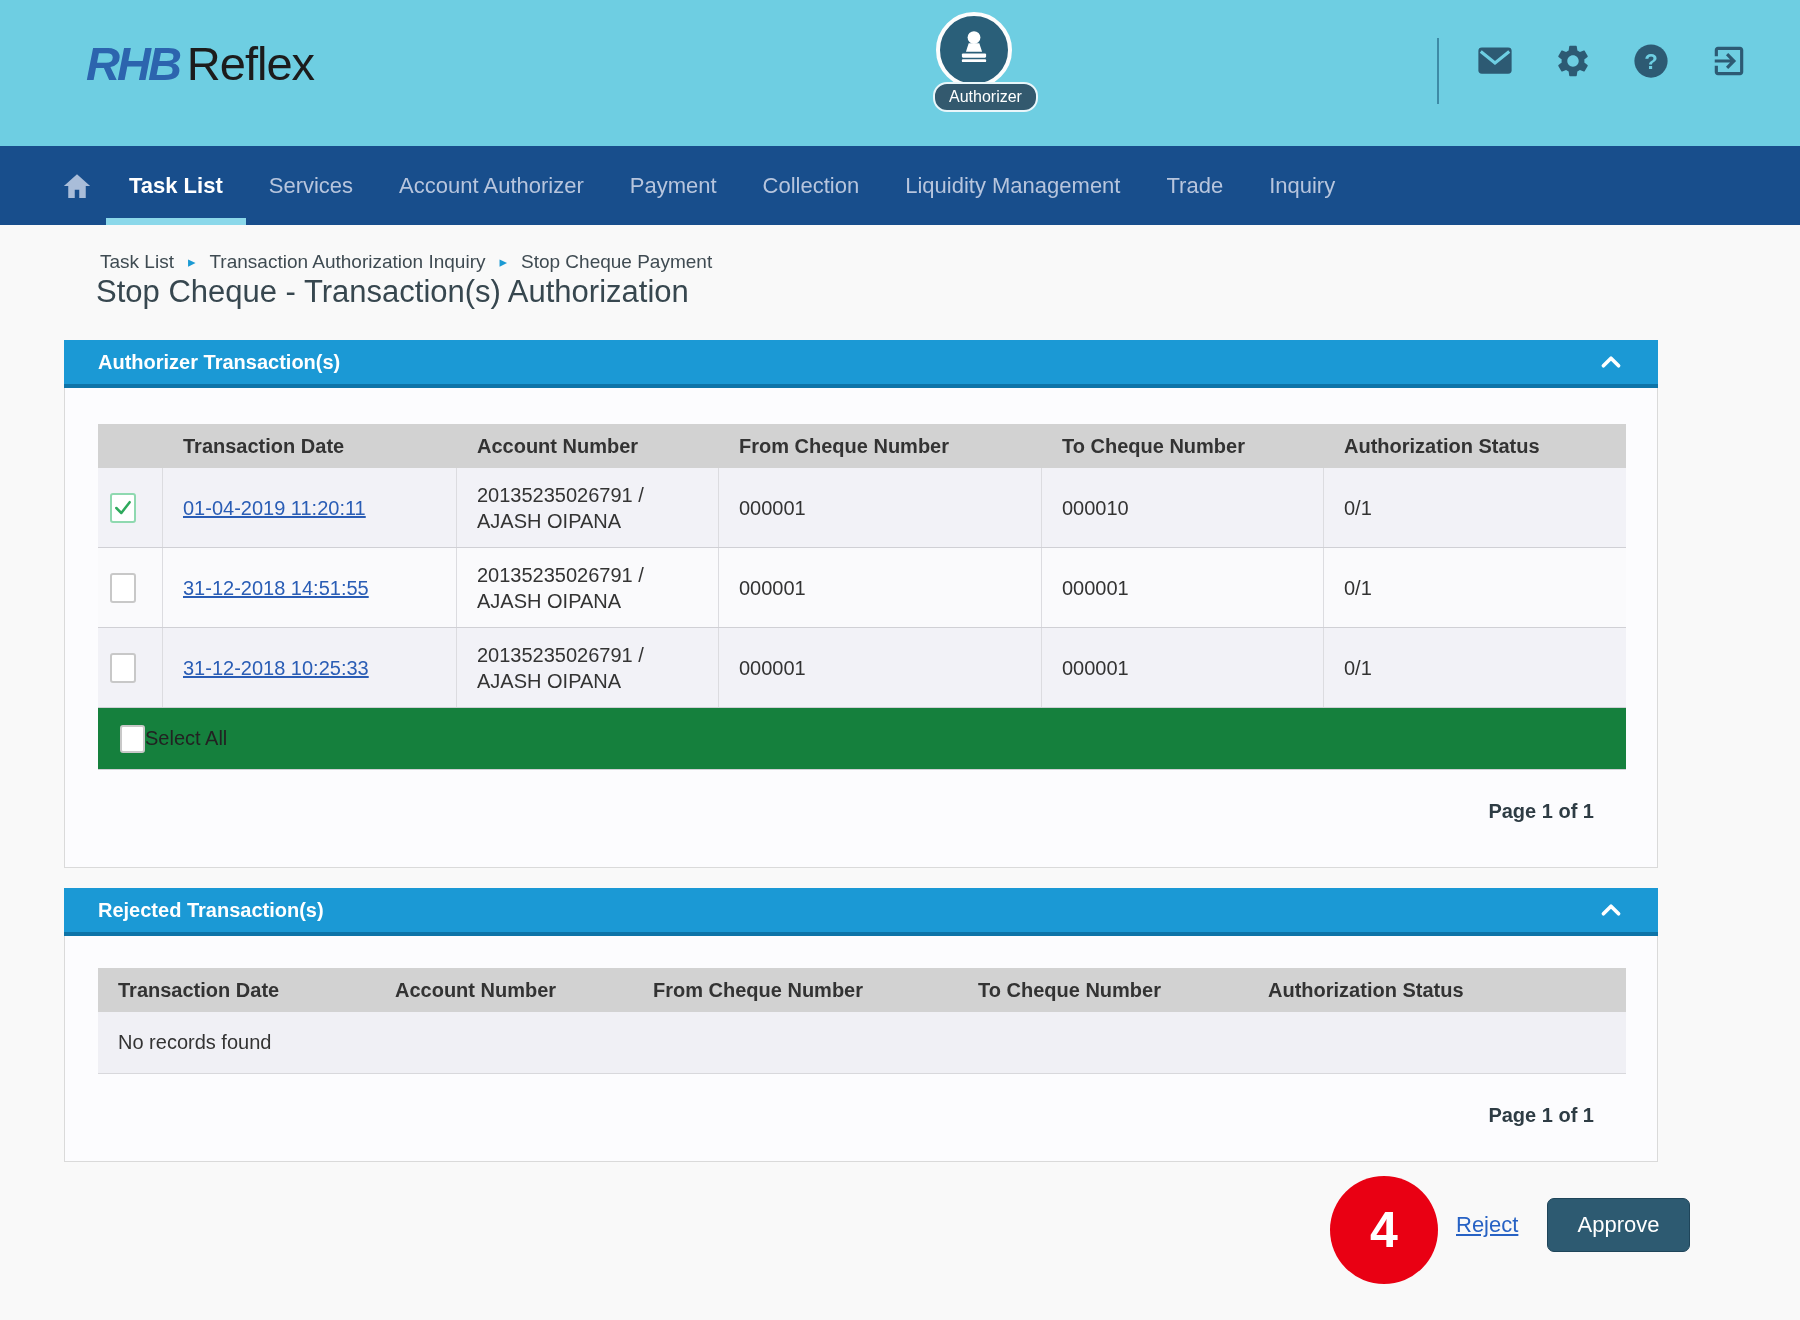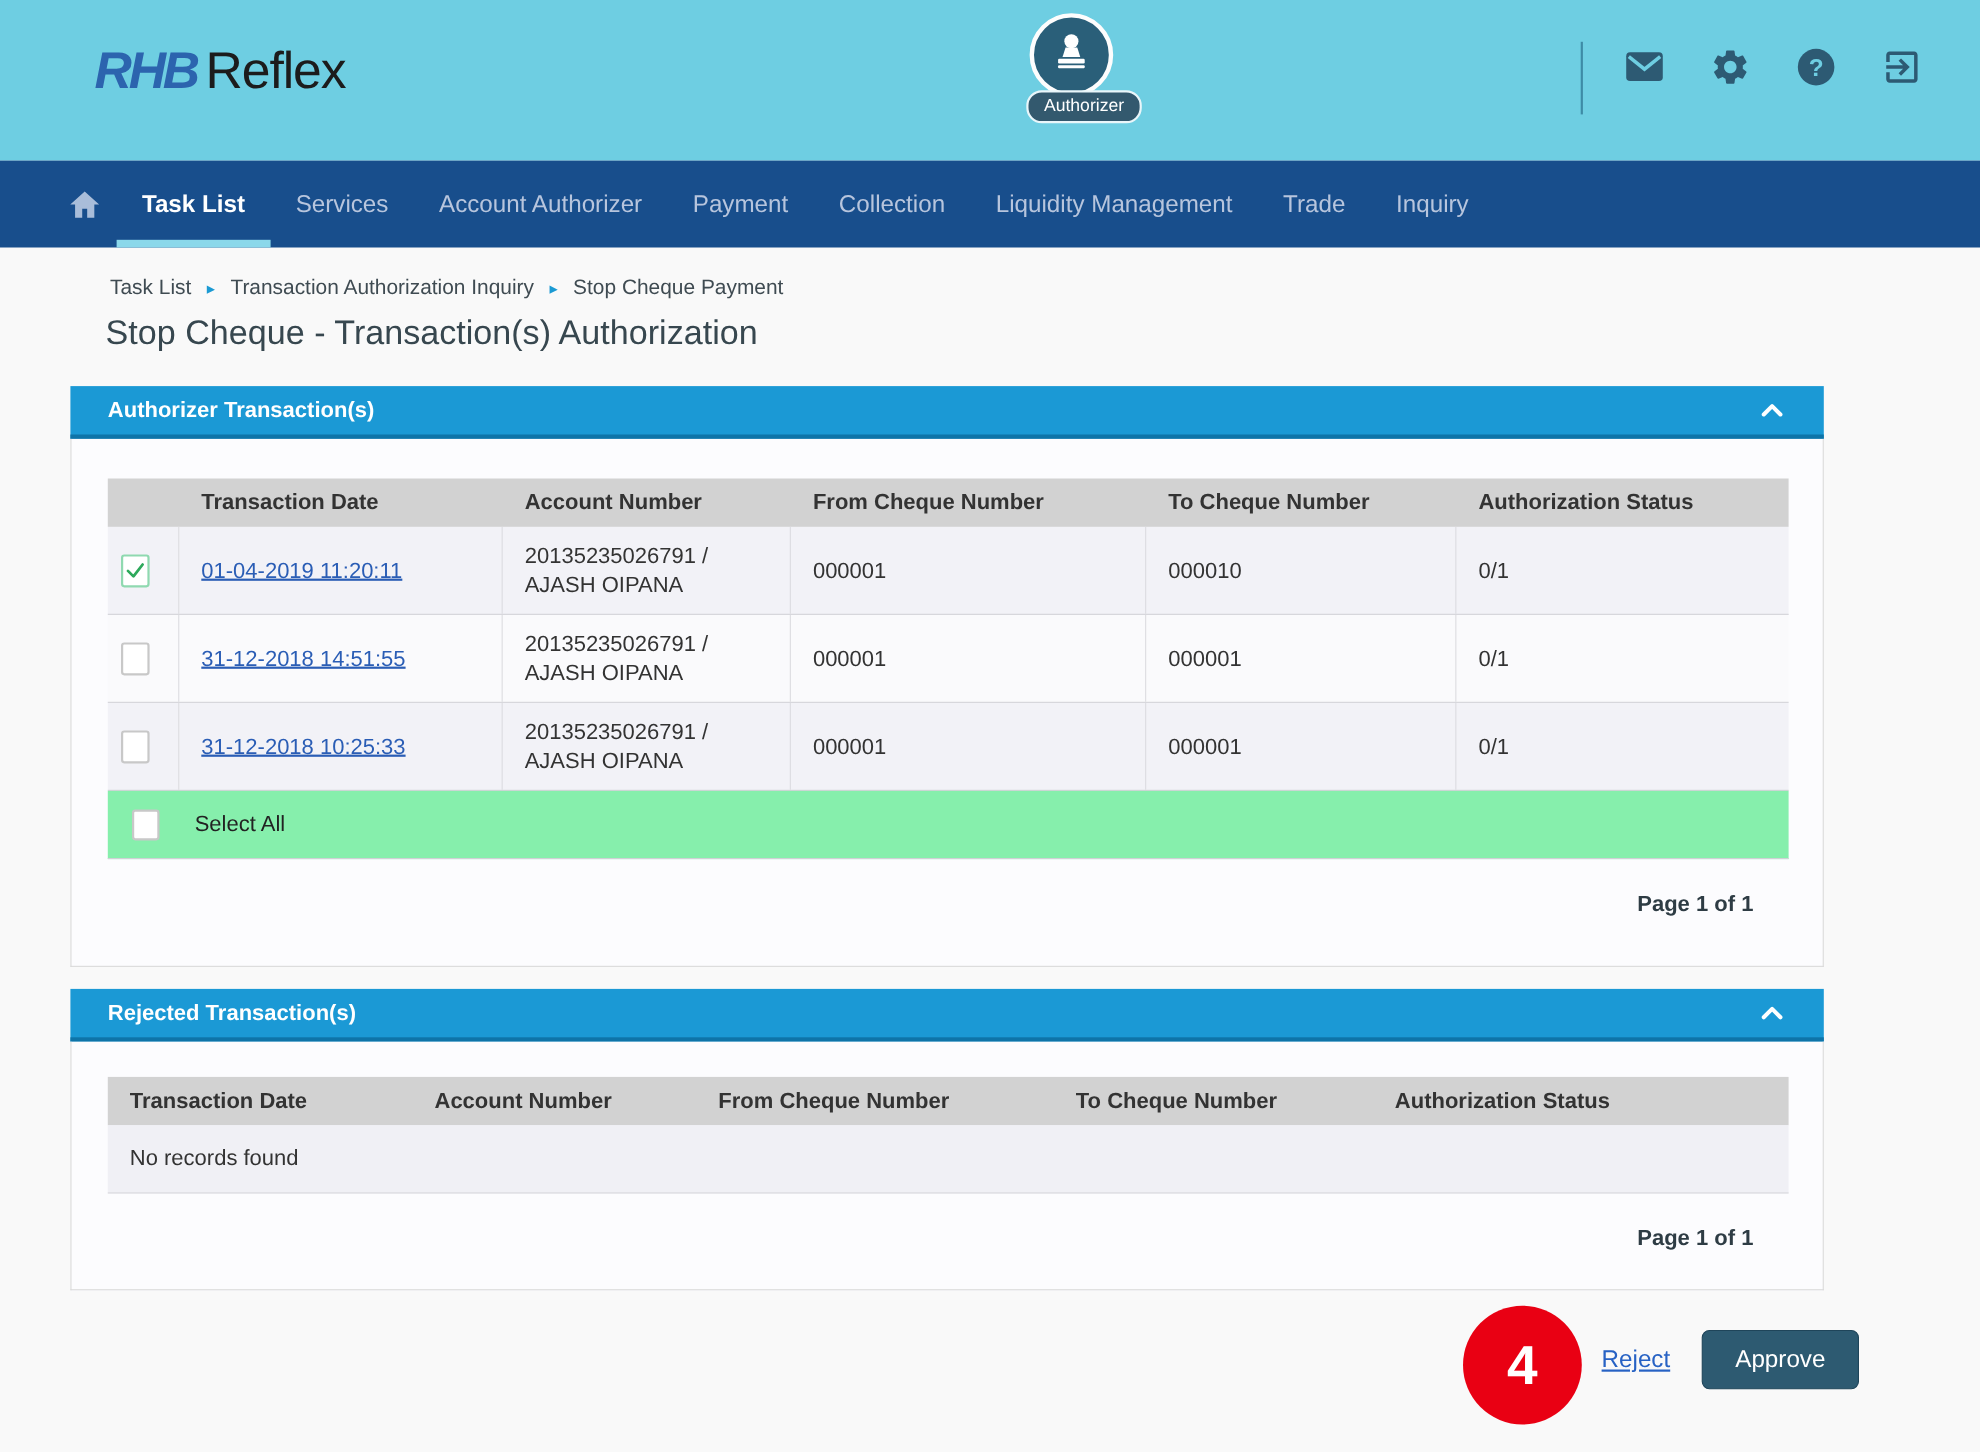--- a/index.html
+++ b/index.html
@@ -35,21 +35,21 @@
   .nav-item { position:relative; display:flex; align-items:center; padding:0 23px; font-size:22px;
               color:#B7C5DD; cursor:pointer; }
   .nav-item.active { color:#FFFFFF; font-weight:bold; }
   .nav-item.active::after { content:""; position:absolute; left:0; right:0; bottom:0; height:7px; background:#8BD8EA; }
 
   
   .content { position:relative; }
   .breadcrumb { margin:26px 0 0 100px; font-size:19px; color:#3F4B52; display:flex; gap:14px; align-items:center; }
   .crumb { cursor:pointer; }
   .crumb-sep { color:#1B9AD3; font-size:15px; }
-  .page-title { margin:12px 0 0 96px; font-size:31px; color:#37474F; }
+  .page-title { margin:1px 0 0 96px; font-size:31px; color:#37474F; }
 
   .panel { margin:0 64px; width:1594px; background:#FCFCFE; }
   .panel1 { margin-top:30px; }
   .panel2 { margin-top:20px; }
   .panel-header { height:48px; background:#1B99D5; border-bottom:4px solid #0E74A8; display:flex;
                   align-items:center; justify-content:space-between; padding:0 30px 0 34px; }
   .panel-title { color:#fff; font-size:20px; font-weight:bold; }
   .collapse-btn { width:34px; height:34px; cursor:pointer; display:flex; align-items:center; justify-content:center; }
   .collapse-btn svg { width:26px; height:26px; }
   .panel-body { border:1px solid #DADADA; border-top:none; background:#FCFCFE; padding:36px 31px 44px 33px; }
@@ -70,21 +70,21 @@
   .cell-check { justify-content:center; padding-left:0 !important; }
 
   .chk { width:26px; height:30px; background:#fff; border:2px solid #C8C8C8; border-radius:3px;
          display:flex; align-items:center; justify-content:center; cursor:pointer; }
   .chk.checked { border-color:#8FD9B0; }
   .chk svg { width:20px; height:20px; }
 
   a.date-link { color:#2A5DB5; text-decoration:underline; cursor:pointer; }
   .acct { max-width:215px; }
 
-  .select-all-row { display:flex; align-items:center; gap:32px; background:#86efac; height:62px;
+  .select-all-row { display:flex; align-items:center; gap:0; background:#15803d; height:62px;
                     border-bottom:1px solid #D0D0D5; padding-left:22px; }
   .select-all-row .chk { width:25px; height:28px; }
   .select-all-label { font-size:20px; color:#222; }
 
   .no-records { background:#F0F0F5; height:62px; display:flex; align-items:center; padding-left:20px;
                 font-size:20px; color:#333; border-bottom:1px solid #D8D8DC; }
 
   .pagination { text-align:right; font-size:20px; font-weight:bold; color:#2E3C44; margin:30px 32px 0 0; }
 
   

